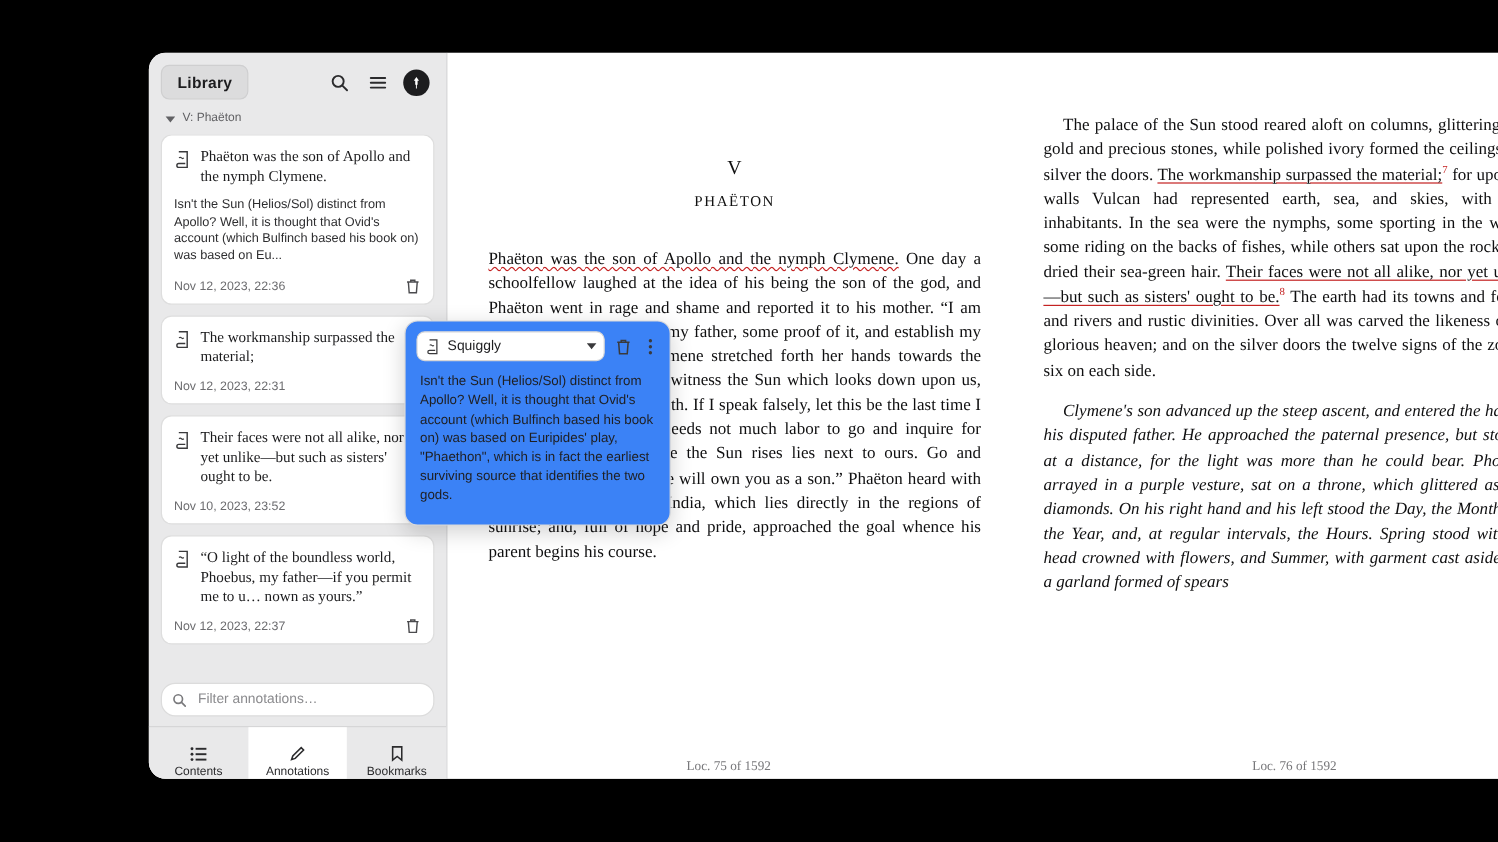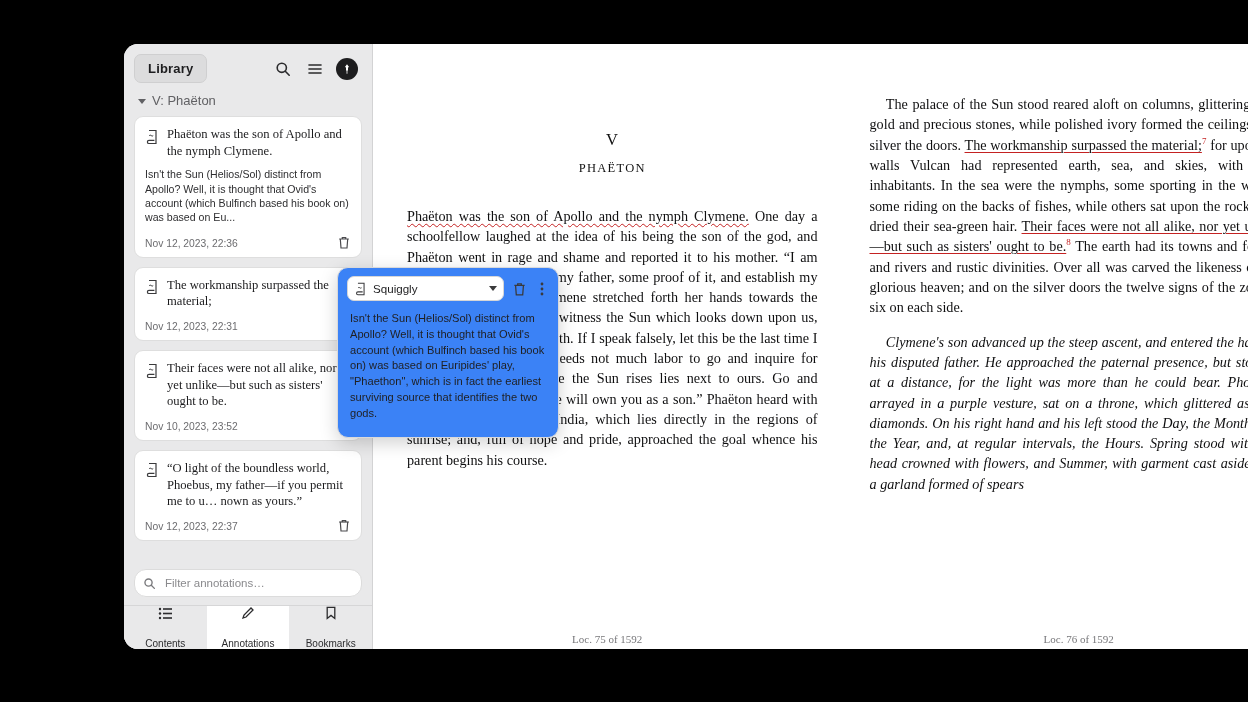--- a/index.html
+++ b/index.html
@@ -56,21 +56,21 @@
   .pin-btn {
     width: 22px; height: 22px;
     border-radius: 50%;
     background: #1d1d1f;
     color: #fff;
     display: flex; align-items: center; justify-content: center;
   }
   .section-head {
     display: flex; align-items: center; gap: 6px;
     padding: 2px 14px 8px 14px;
-    font-size: 13px;
+    font-size: 10px;
     color: #616164;
   }
   .tri {
     width: 0; height: 0;
     border-left: 4.5px solid transparent;
     border-right: 4.5px solid transparent;
     border-top: 5.5px solid #616164;
     margin-top: 1px;
   }
   .ann-list {
@@ -142,21 +142,21 @@
   .filter-row input::placeholder { color: #8a8a8d; }
   .bottom-tabs {
     display: flex;
     border-top: 1px solid #d6d6d7;
     background: #e9e9ea;
     height: 44px;
   }
   .tab {
     flex: 1;
     display: flex; flex-direction: column;
-    align-items: center; justify-content: space-between;
+    align-items: center; justify-content: flex-end;
     gap: 3px;
     font-size: 10px;
     color: #2c2c2e;
   }
   .tab.active {
     background: #ffffff;
   }
   .tab-ico { height: 14px; display:flex; align-items:center; }
 
   

